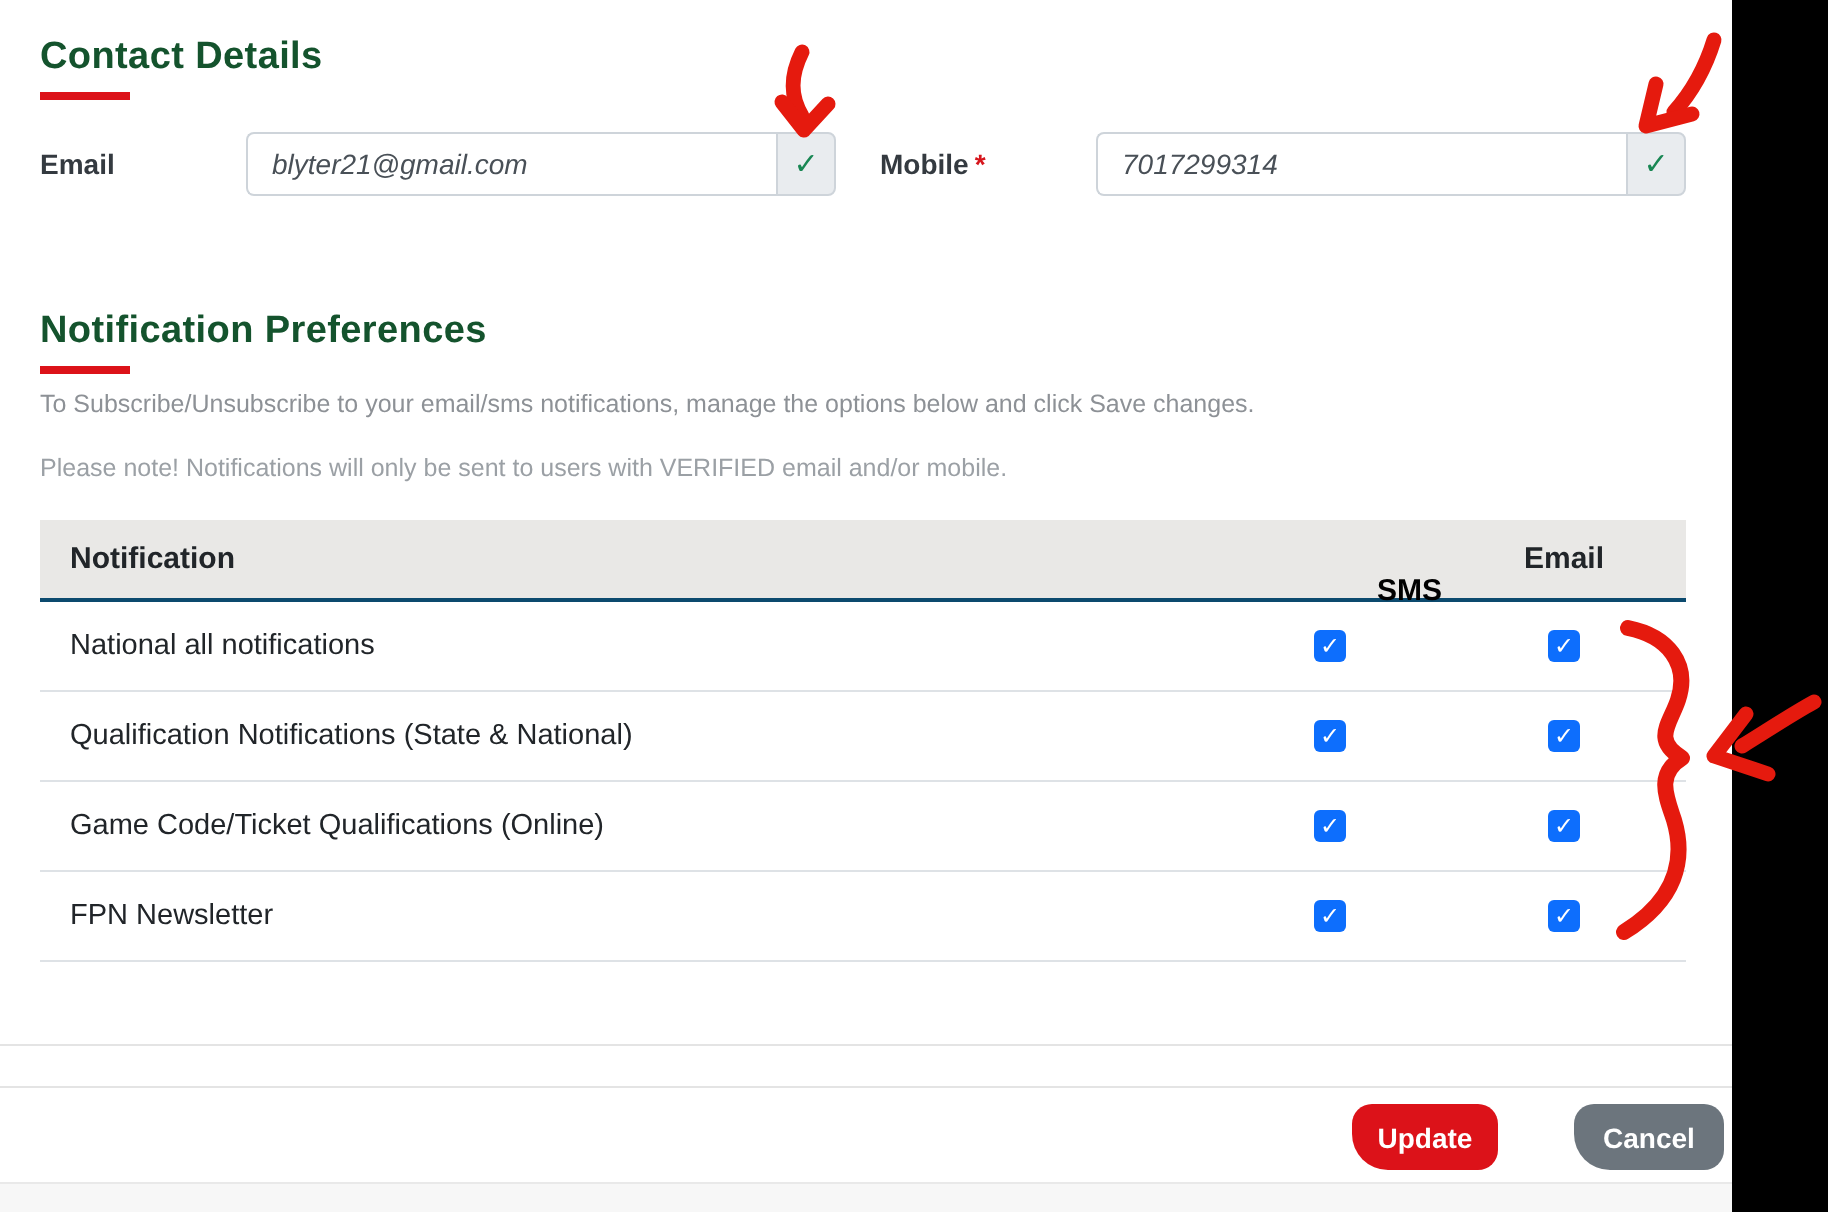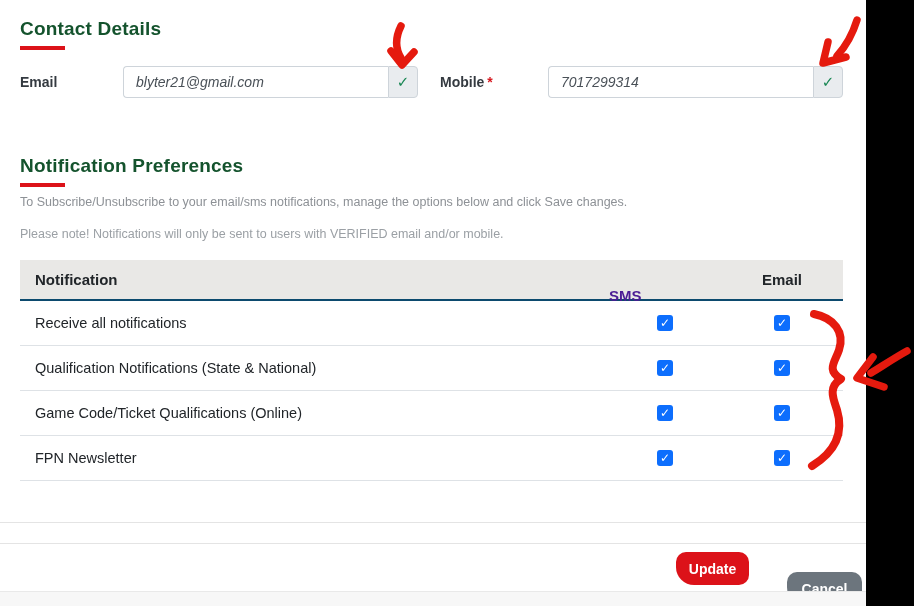--- a/index.html
+++ b/index.html
@@ -26,21 +26,21 @@
   
   .note-p { position:absolute; left:20px; font-size:12.5px; }
   .note-p.first  { color:#8d9196; }
   .note-p.second { color:#9ba0a5; }
 
   
   .pref-table { position:absolute; left:20px; top:260px; width:823px; }
   .thead { display:flex; align-items:center; height:41px; background:#e9e8e6;
            border-bottom:2px solid #0c4a6e; }
   .th-name { flex:1; padding-left:15px; font-size:15px; font-weight:700; color:#212529; }
-  .th-sms   { width:112px; text-align:left; font-size:15px; font-weight:700; color:#4c1d95;margin-top:31px; }
+  .th-sms   { width:112px; text-align:right; font-size:15px; font-weight:700; color:#000000;margin-top:31px; }
   .th-email { width:122px; text-align:center; font-size:15px; font-weight:700; color:#212529; }
   .trow { display:flex; align-items:center; height:45px; border-bottom:1px solid #dee2e6; }
   .td-name { flex:1; padding-left:15px; font-size:14.5px; color:#212529; }
   .td-sms   { width:112px; display:flex; justify-content:center; }
   .td-email { width:122px; display:flex; justify-content:center; }
   .cb { width:16px; height:16px; background:#0d6efd; border-radius:3px; display:flex;
         align-items:center; justify-content:center; cursor:pointer; }
   .cb .tick { color:#fff; font-size:12px; font-weight:700; line-height:1; }
 
   
@@ -48,21 +48,21 @@
   .hr2 { position:absolute; left:0; top:543px; width:866px; height:1px; background:#e4e4e4; }
   .footer-strip { position:absolute; left:0; top:591px; width:866px; height:15px;
                   background:#f7f7f7; border-top:1px solid #e9e9e9; }
   .black-strip { position:absolute; left:866px; top:0; width:48px; height:606px; background:#000; }
 
   
   .btn { position:absolute; top:552px; height:33px; border:none; color:#fff; font-weight:700;
          font-size:14px; font-family:inherit; cursor:pointer;
          border-radius:10px 10px 10px 18px; }
   .btn-update { left:676px; width:73px; background:var(--brand-red); }
-  .btn-cancel { left:787px; width:75px; background:#6c757d;margin-top:20px; }
+  .btn-cancel { left:787px; width:75px; background:#6c757d; }
 
   
   .annot-svg { position:absolute; left:0; top:0; width:914px; height:606px;
                pointer-events:none; z-index:10; }
   .annot-svg path { stroke:var(--annotation-red); fill:none;
                     stroke-linecap:round; stroke-linejoin:round; }
   :root { --brand-red:#dc1219; --annotation-red:#e51a0e; }
 </style>
 </head>
 <body>
@@ -97,21 +97,21 @@
   <p class="note-p second" style="top:227px">Please note! Notifications will only be sent to users with VERIFIED email and/or mobile.</p>
 
   <div class="pref-table">
     <div class="thead">
       <div class="th-name">Notification</div>
       <div class="th-sms">SMS</div>
       <div class="th-email">Email</div>
     </div>
 
     <div class="trow">
-      <div class="td-name">Receive all notifications</div>
+      <div class="td-name">National all notifications</div>
       <div class="td-sms">
           <span class="cb">
             <span class="tick">✓</span>
           </span>
         </div>
       <div class="td-email">
           <span class="cb">
             <span class="tick">✓</span>
           </span>
         </div>

